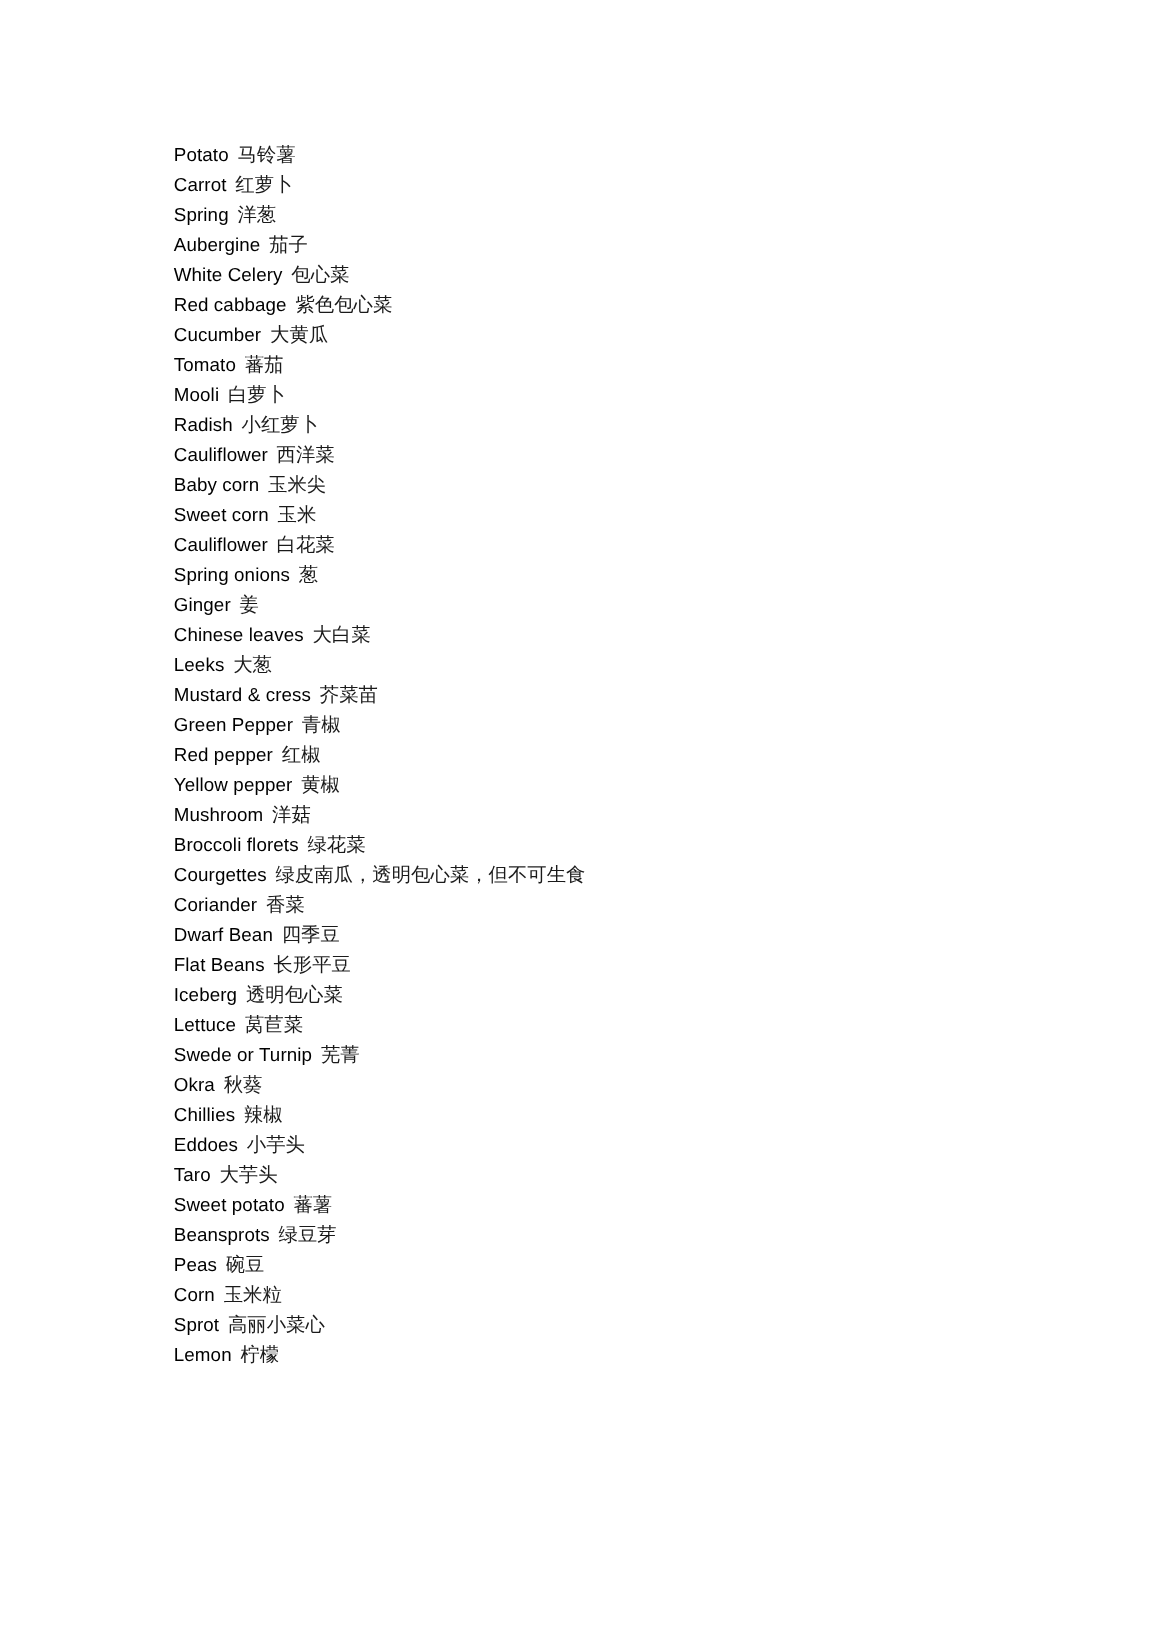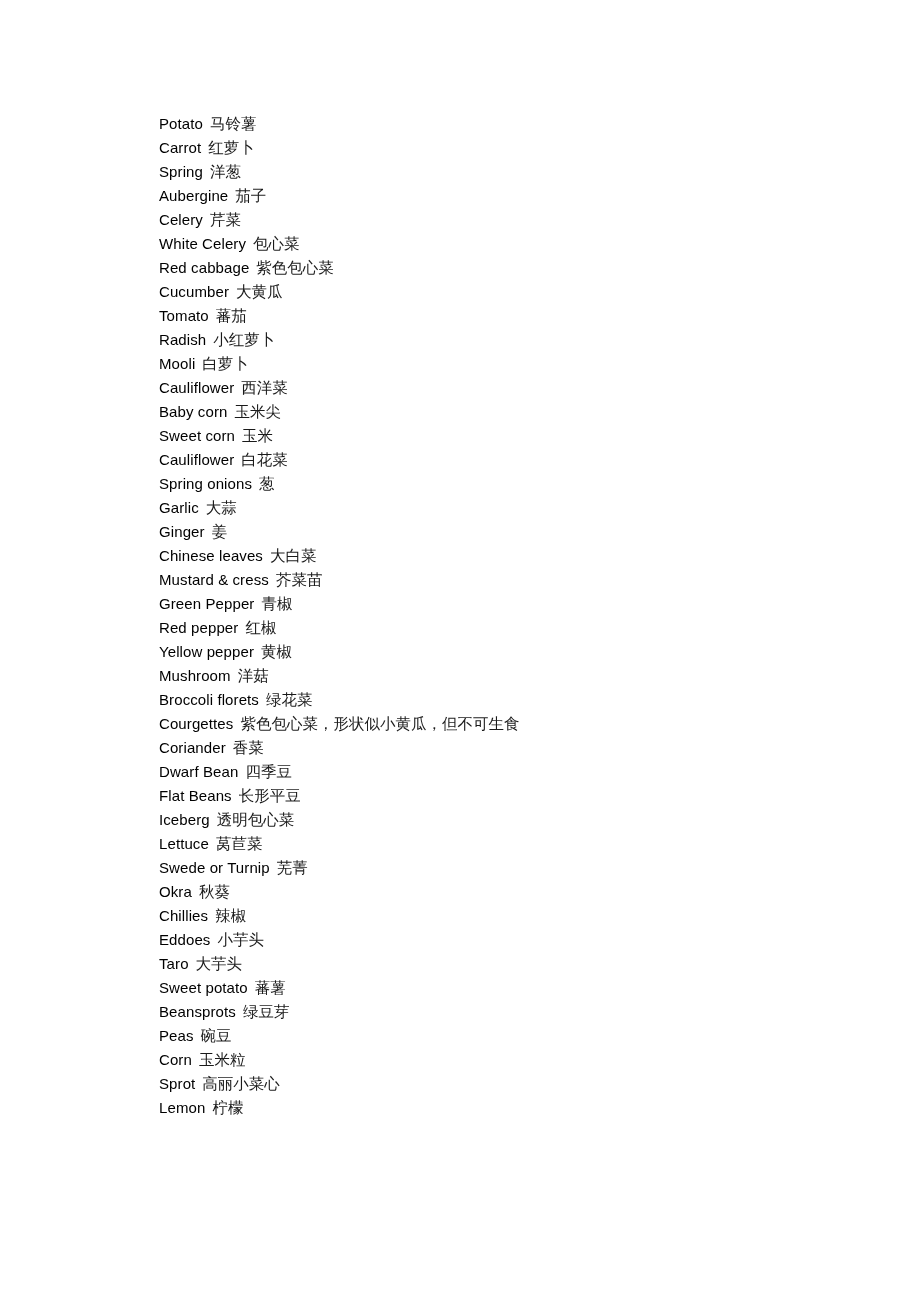--- a/index.html
+++ b/index.html
@@ -30,21 +30,20 @@
     left: 139px;
     top: 112px;
     width: 740px;
   }
 
   .glossary-entry {
     height: 24px;
     line-height: 24px;
     white-space: nowrap;
     color: #000000;
-    margin-left: 20px;
   }
 
   .term-en {
     font-family: "Liberation Sans", sans-serif;
     font-size: 15px;
     color: #000000;
     letter-spacing: 0.1px;
   }
 
   .term-zh {
@@ -56,42 +55,41 @@
 </style>
 </head>
 <body>
 
 <div id="page">
   <div id="glossary-list">
       <div class="glossary-entry"><span class="term-en">Potato</span><span class="term-zh">马铃薯</span></div>
       <div class="glossary-entry"><span class="term-en">Carrot</span><span class="term-zh">红萝卜</span></div>
       <div class="glossary-entry"><span class="term-en">Spring</span><span class="term-zh">洋葱</span></div>
       <div class="glossary-entry"><span class="term-en">Aubergine</span><span class="term-zh">茄子</span></div>
-      <div class="glossary-entry"><span class="term-en">Celery</span><span class="term-zh">芹菜</span></div>
       <div class="glossary-entry"><span class="term-en">White Celery</span><span class="term-zh">包心菜</span></div>
       <div class="glossary-entry"><span class="term-en">Red cabbage</span><span class="term-zh">紫色包心菜</span></div>
       <div class="glossary-entry"><span class="term-en">Cucumber</span><span class="term-zh">大黄瓜</span></div>
       <div class="glossary-entry"><span class="term-en">Tomato</span><span class="term-zh">蕃茄</span></div>
+      <div class="glossary-entry"><span class="term-en">Mooli</span><span class="term-zh">白萝卜</span></div>
       <div class="glossary-entry"><span class="term-en">Radish</span><span class="term-zh">小红萝卜</span></div>
-      <div class="glossary-entry"><span class="term-en">Mooli</span><span class="term-zh">白萝卜</span></div>
       <div class="glossary-entry"><span class="term-en">Cauliflower</span><span class="term-zh">西洋菜</span></div>
       <div class="glossary-entry"><span class="term-en">Baby corn</span><span class="term-zh">玉米尖</span></div>
       <div class="glossary-entry"><span class="term-en">Sweet corn</span><span class="term-zh">玉米</span></div>
       <div class="glossary-entry"><span class="term-en">Cauliflower</span><span class="term-zh">白花菜</span></div>
       <div class="glossary-entry"><span class="term-en">Spring onions</span><span class="term-zh">葱</span></div>
-      <div class="glossary-entry"><span class="term-en">Garlic</span><span class="term-zh">大蒜</span></div>
       <div class="glossary-entry"><span class="term-en">Ginger</span><span class="term-zh">姜</span></div>
       <div class="glossary-entry"><span class="term-en">Chinese leaves</span><span class="term-zh">大白菜</span></div>
+      <div class="glossary-entry"><span class="term-en">Leeks</span><span class="term-zh">大葱</span></div>
       <div class="glossary-entry"><span class="term-en">Mustard &amp; cress</span><span class="term-zh">芥菜苗</span></div>
       <div class="glossary-entry"><span class="term-en">Green Pepper</span><span class="term-zh">青椒</span></div>
       <div class="glossary-entry"><span class="term-en">Red pepper</span><span class="term-zh">红椒</span></div>
       <div class="glossary-entry"><span class="term-en">Yellow pepper</span><span class="term-zh">黄椒</span></div>
       <div class="glossary-entry"><span class="term-en">Mushroom</span><span class="term-zh">洋菇</span></div>
       <div class="glossary-entry"><span class="term-en">Broccoli florets</span><span class="term-zh">绿花菜</span></div>
-      <div class="glossary-entry"><span class="term-en">Courgettes</span><span class="term-zh">紫色包心菜，形状似小黄瓜，但不可生食</span></div>
+      <div class="glossary-entry"><span class="term-en">Courgettes</span><span class="term-zh">绿皮南瓜，透明包心菜，但不可生食</span></div>
       <div class="glossary-entry"><span class="term-en">Coriander</span><span class="term-zh">香菜</span></div>
       <div class="glossary-entry"><span class="term-en">Dwarf Bean</span><span class="term-zh">四季豆</span></div>
       <div class="glossary-entry"><span class="term-en">Flat Beans</span><span class="term-zh">长形平豆</span></div>
       <div class="glossary-entry"><span class="term-en">Iceberg</span><span class="term-zh">透明包心菜</span></div>
       <div class="glossary-entry"><span class="term-en">Lettuce</span><span class="term-zh">莴苣菜</span></div>
       <div class="glossary-entry"><span class="term-en">Swede or Turnip</span><span class="term-zh">芜菁</span></div>
       <div class="glossary-entry"><span class="term-en">Okra</span><span class="term-zh">秋葵</span></div>
       <div class="glossary-entry"><span class="term-en">Chillies</span><span class="term-zh">辣椒</span></div>
       <div class="glossary-entry"><span class="term-en">Eddoes</span><span class="term-zh">小芋头</span></div>
       <div class="glossary-entry"><span class="term-en">Taro</span><span class="term-zh">大芋头</span></div>

